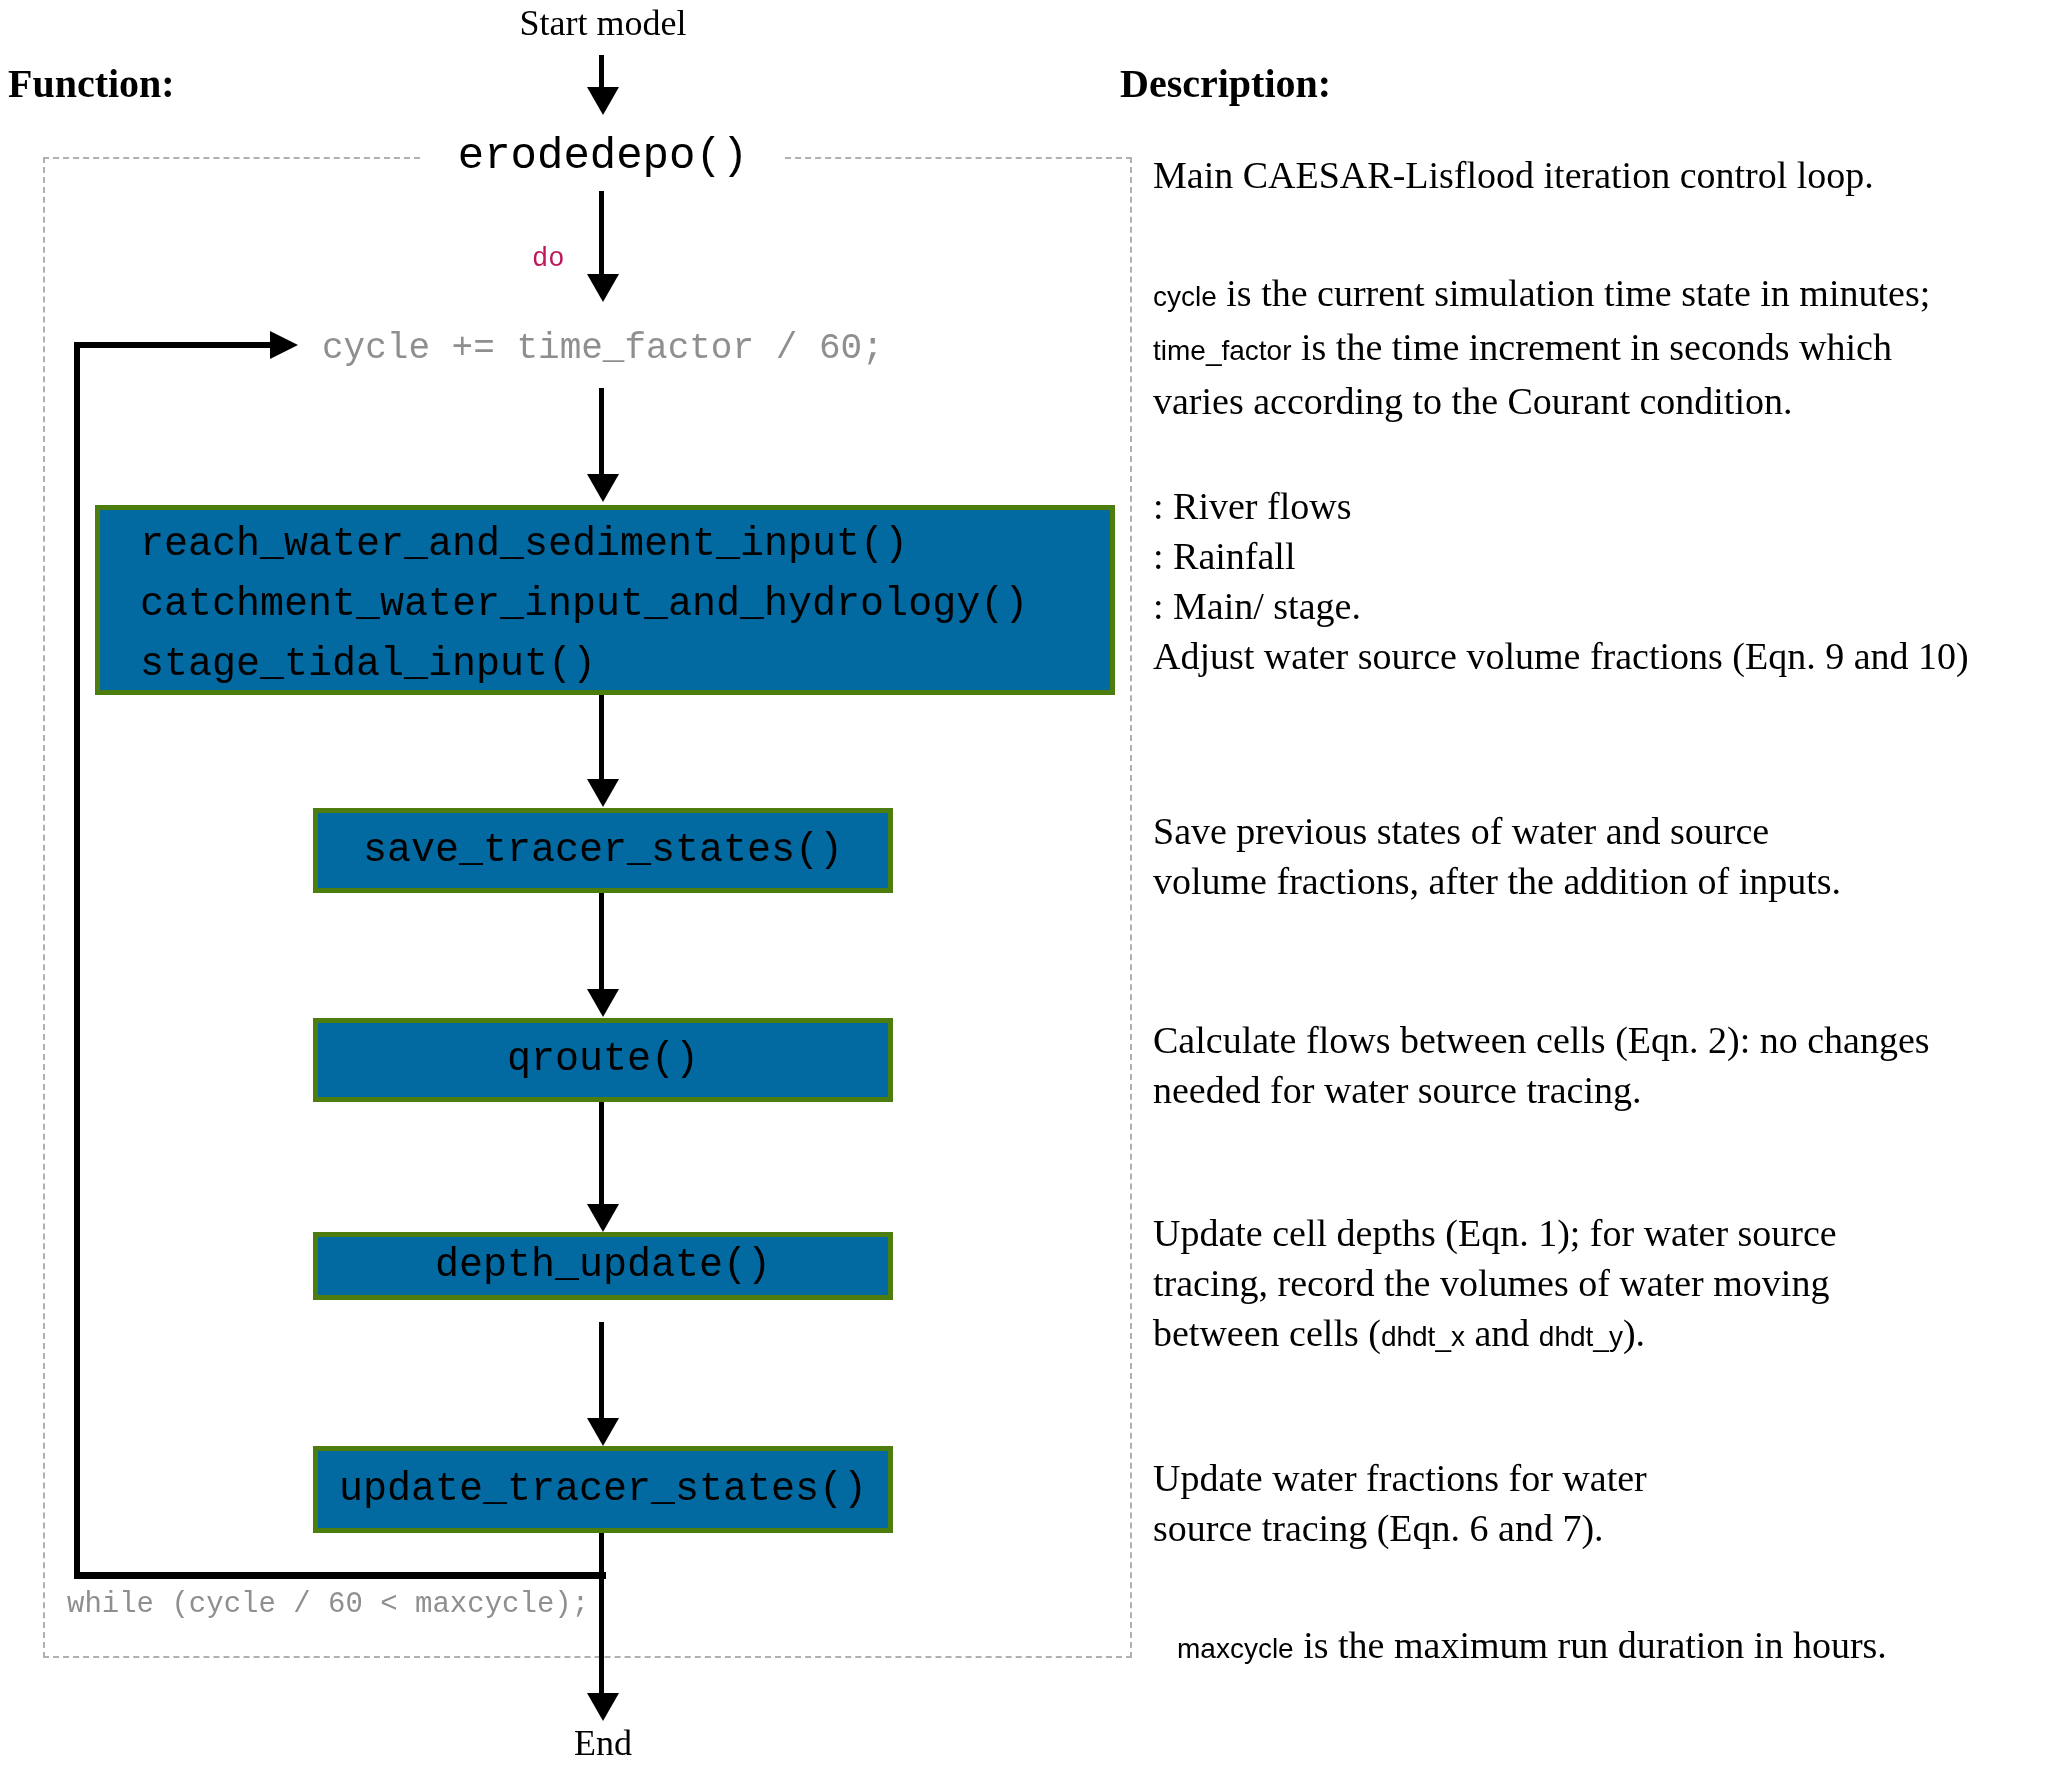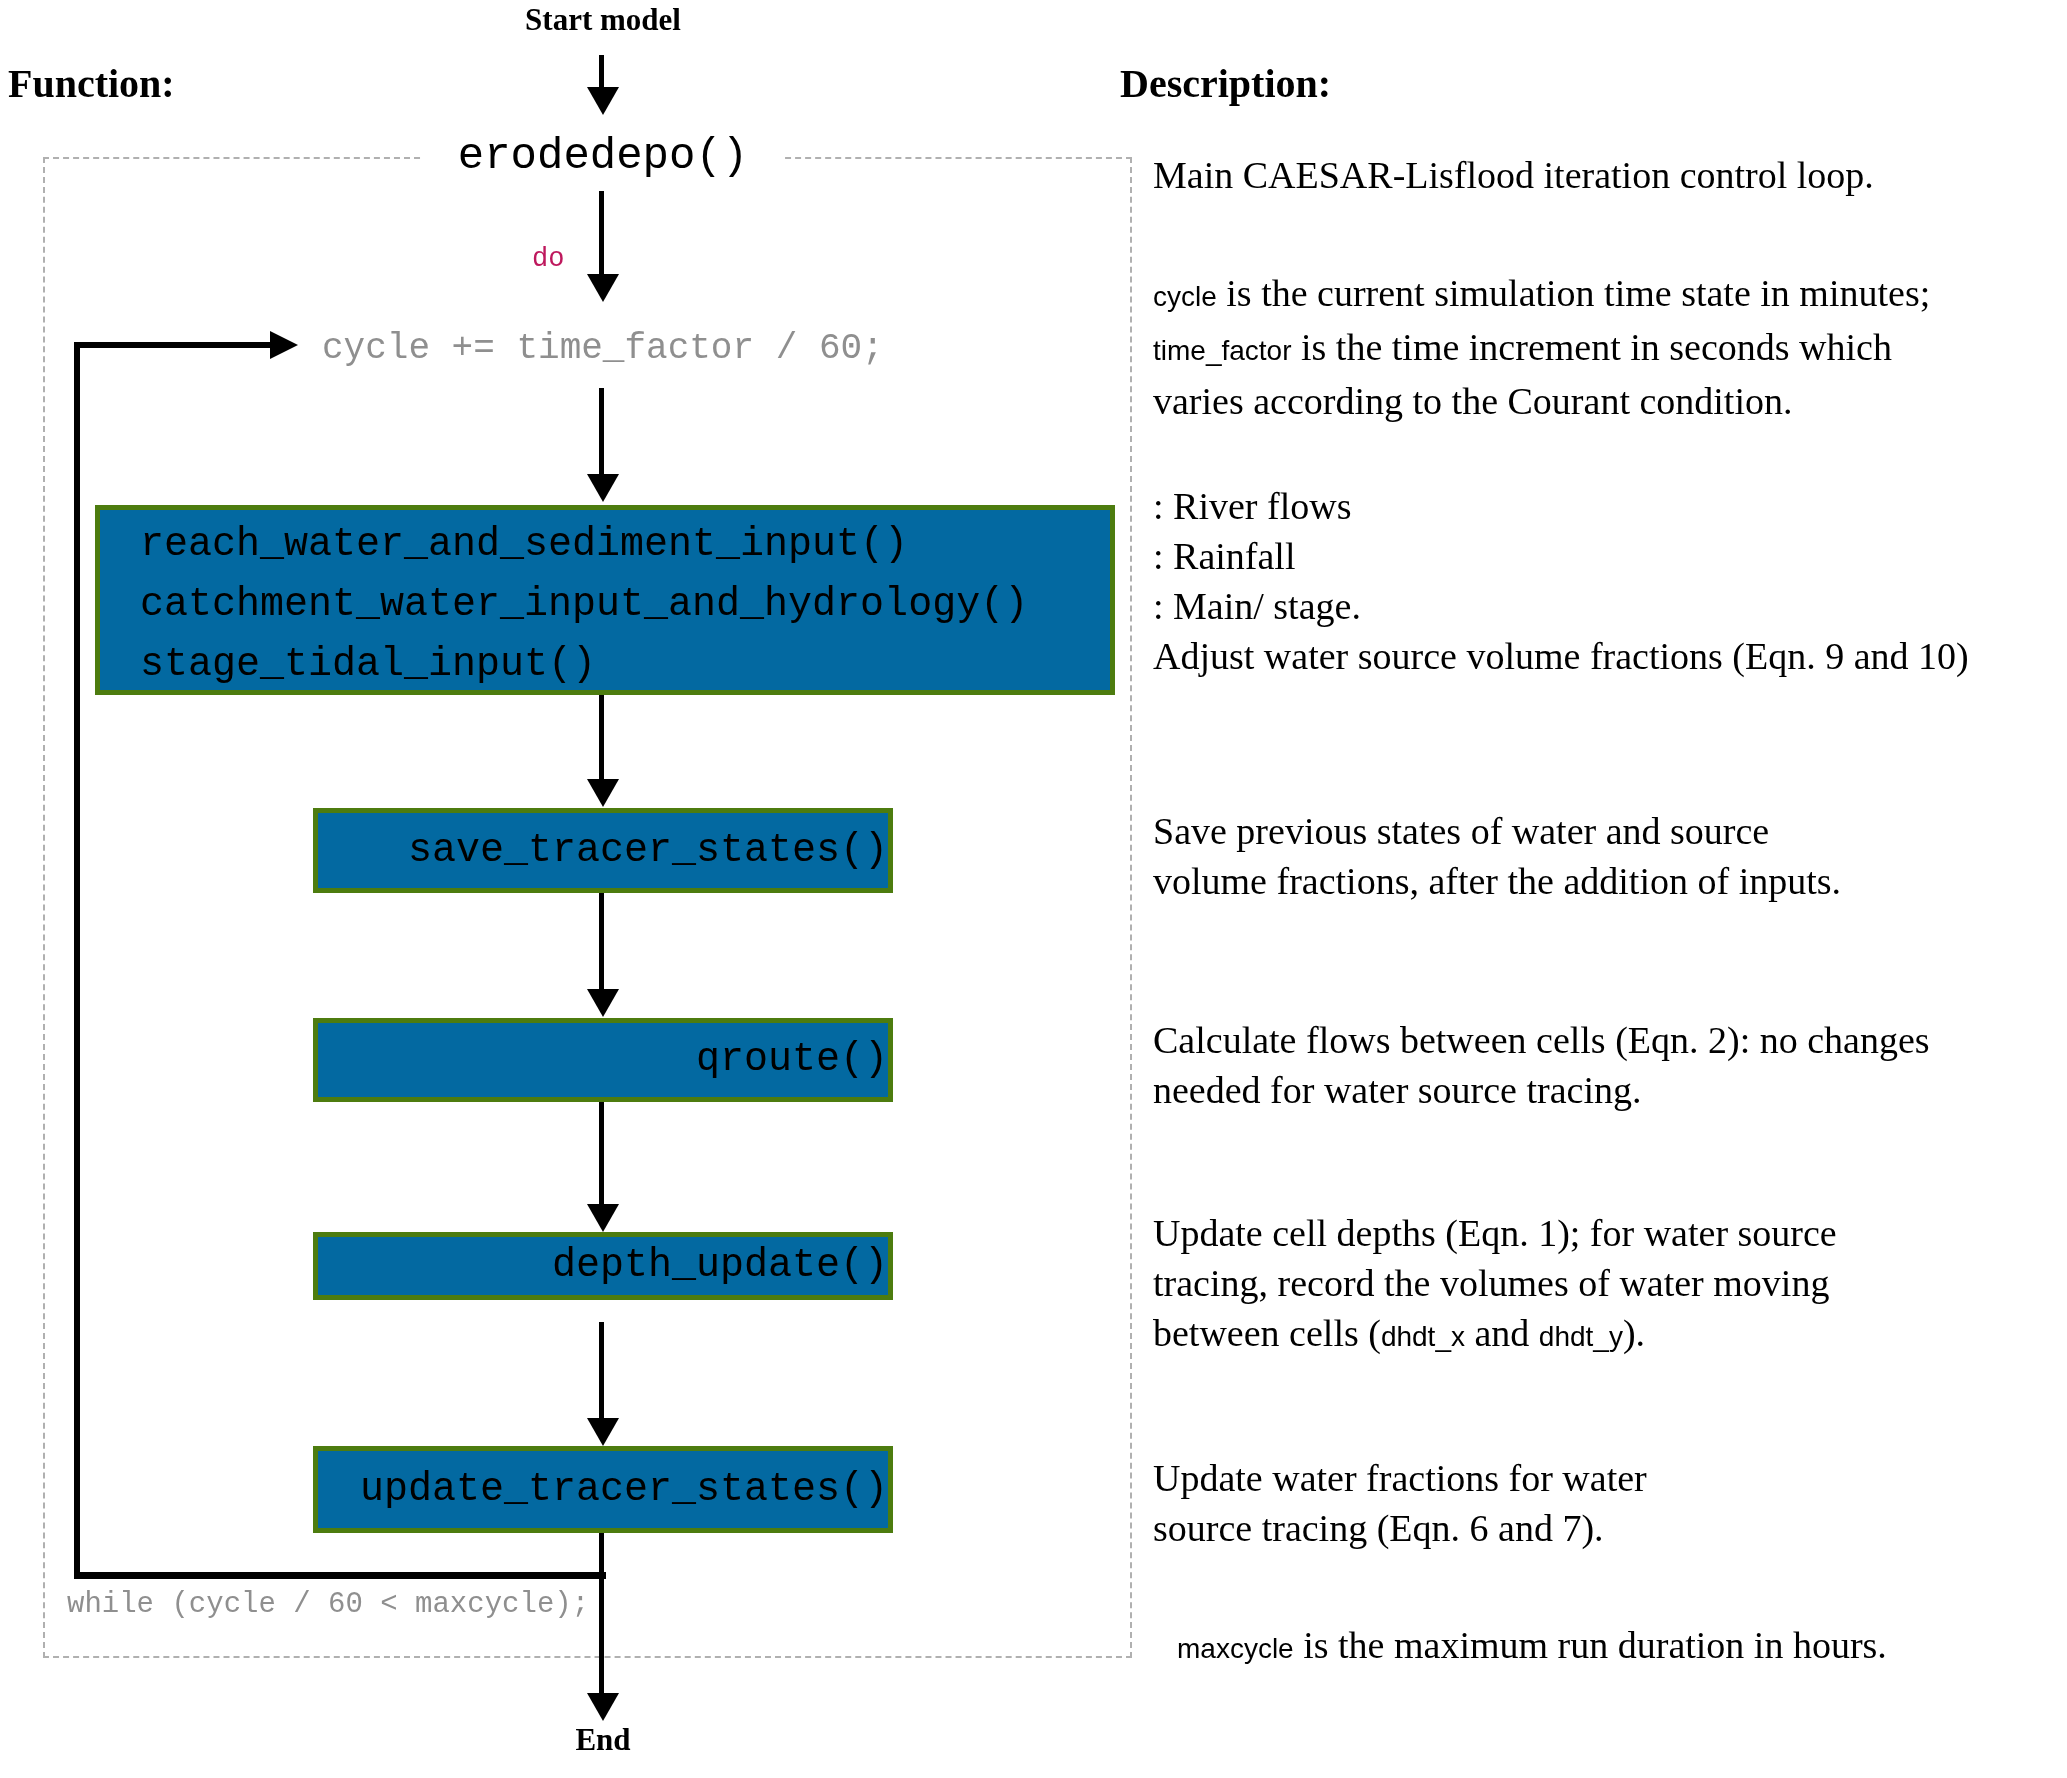--- a/index.html
+++ b/index.html
@@ -6,21 +6,21 @@
   #page{position:relative;width:2067px;height:1778px;background:#ffffff;overflow:hidden;
         font-family:"Liberation Serif","DejaVu Serif",serif;color:#000;}
 
   .serif{font-family:"Liberation Serif","DejaVu Serif",serif;}
   .mono{font-family:"Liberation Mono","DejaVu Sans Mono",monospace;}
 
   .abs{position:absolute;}
   .centerx{transform:translateX(-50%);}
 
   .hdr{font-size:40px;font-weight:700;white-space:nowrap;z-index:2;}
-  .terminal{font-size:31px;white-space:nowrap;z-index:2;font-weight:bold;}
+  .terminal{font-size:36px;white-space:nowrap;z-index:2;}
 
   
   .dashed-box{left:43px;top:157px;width:1089px;height:1501px;
               border:2px dashed #b0b0b0;box-sizing:border-box;z-index:1;}
 
   
   .vline{position:absolute;width:5px;background:#000;z-index:2;}
   .hline{position:absolute;background:#000;z-index:2;}
   .head-down{position:absolute;width:0;height:0;z-index:2;
              border-left:16px solid transparent;border-right:16px solid transparent;
@@ -34,21 +34,21 @@
 
   .do-label{left:532px;top:244px;font-size:27px;color:#be185d;z-index:2;white-space:nowrap;}
   .muted-code{color:#8f8f8f;white-space:nowrap;z-index:2;}
   .cycle-stmt{left:322px;top:328px;font-size:36px;}
   .while-stmt{left:67px;top:1588px;font-size:29px;}
 
   .fbox{position:absolute;background:#0369a1;border:5px solid #4d7c0f;box-sizing:border-box;
         font-family:"Liberation Mono","DejaVu Sans Mono",monospace;font-size:40px;z-index:2;}
   .fbox .line{line-height:60px;white-space:pre;}
   .fbox.multi{padding:5px 0 0 40px;text-align:left;}
-  .fbox.single{display:flex;flex-direction:column;align-items:flex-end;justify-content:center;text-align:center;}
+  .fbox.single{display:flex;flex-direction:column;align-items:center;justify-content:center;text-align:center;}
 
   .desc{position:absolute;left:1153px;font-size:38px;z-index:2;}
   .desc .line{line-height:50px;white-space:nowrap;}
   .desc .code{font-family:Liberation Sans, sans-serif;font-size:28px;}
 </style>
 </head>
 <body>
 
 <div id="page">
 

